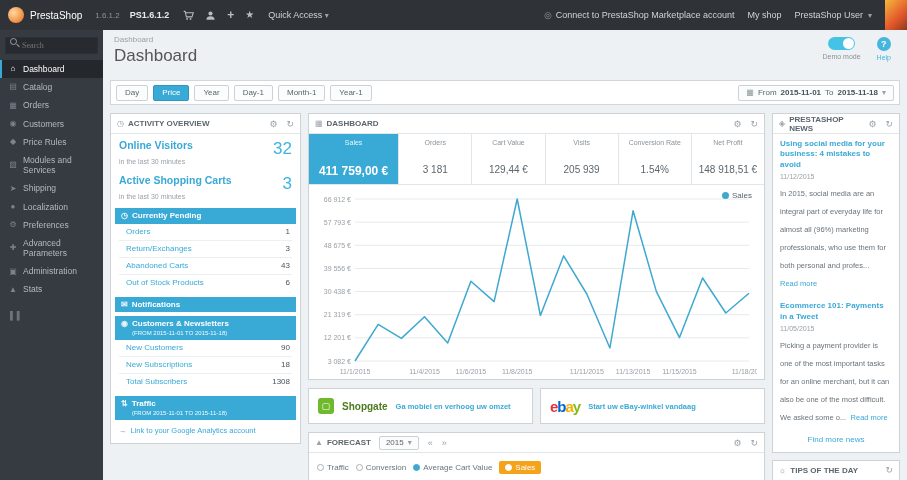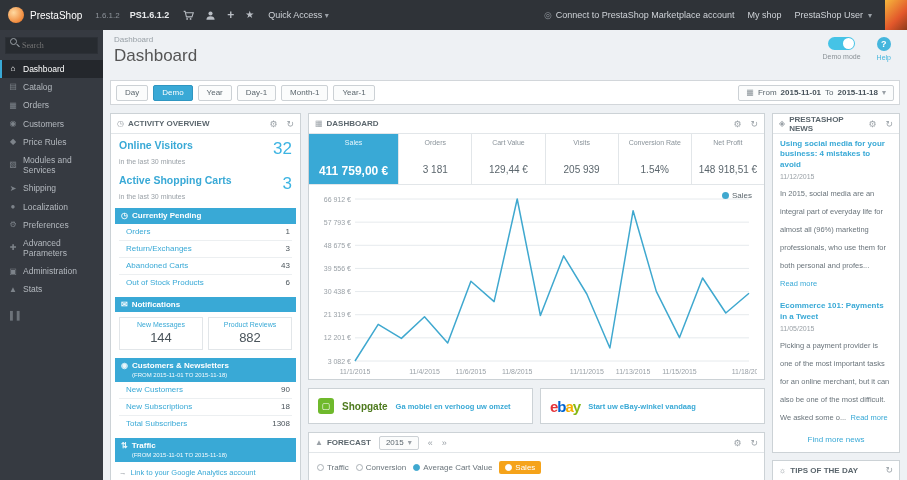--- a/index.html
+++ b/index.html
@@ -253,21 +253,21 @@
       </div>
       <div class="help">
         <div class="help-circle">?</div>
         <div class="mini-label">Help</div>
       </div>
     </div>
   </div>
 
   <div class="filterbar">
     <button class="pbtn">Day</button>
-    <button class="pbtn active">Demo</button>
+    <button class="pbtn active">Price</button>
     <button class="pbtn">Year</button>
     <button class="pbtn">Day-1</button>
     <button class="pbtn">Month-1</button>
     <button class="pbtn">Year-1</button>
     <div class="daterange">
       <span class="cal-ic">▦</span>
       <span>From</span>
       <b>2015-11-01</b>
       <span>To</span>
       <b>2015-11-18</b>
@@ -316,30 +316,20 @@
           </div>
           <div class="row">
             <span class="rl">Out of Stock Products</span>
             <span class="rv">6</span>
           </div>
         </div>
 
         <div class="sec">
           <span class="sec-ic">✉</span>
           <span class="sec-tx">Notifications</span>
-        </div>
-        <div class="cells">
-          <div class="cell">
-            <div class="cell-label">New Messages</div>
-            <div class="cell-value">144</div>
-          </div>
-          <div class="cell">
-            <div class="cell-label">Product Reviews</div>
-            <div class="cell-value">882</div>
-          </div>
         </div>
 
         <div class="sec">
           <span class="sec-ic">◉</span>
           <span class="sec-tx">
             <span>Customers &amp; Newsletters</span>
             <span class="sec-sub">(FROM 2015-11-01 TO 2015-11-18)</span>
           </span>
         </div>
         <div class="rows">

